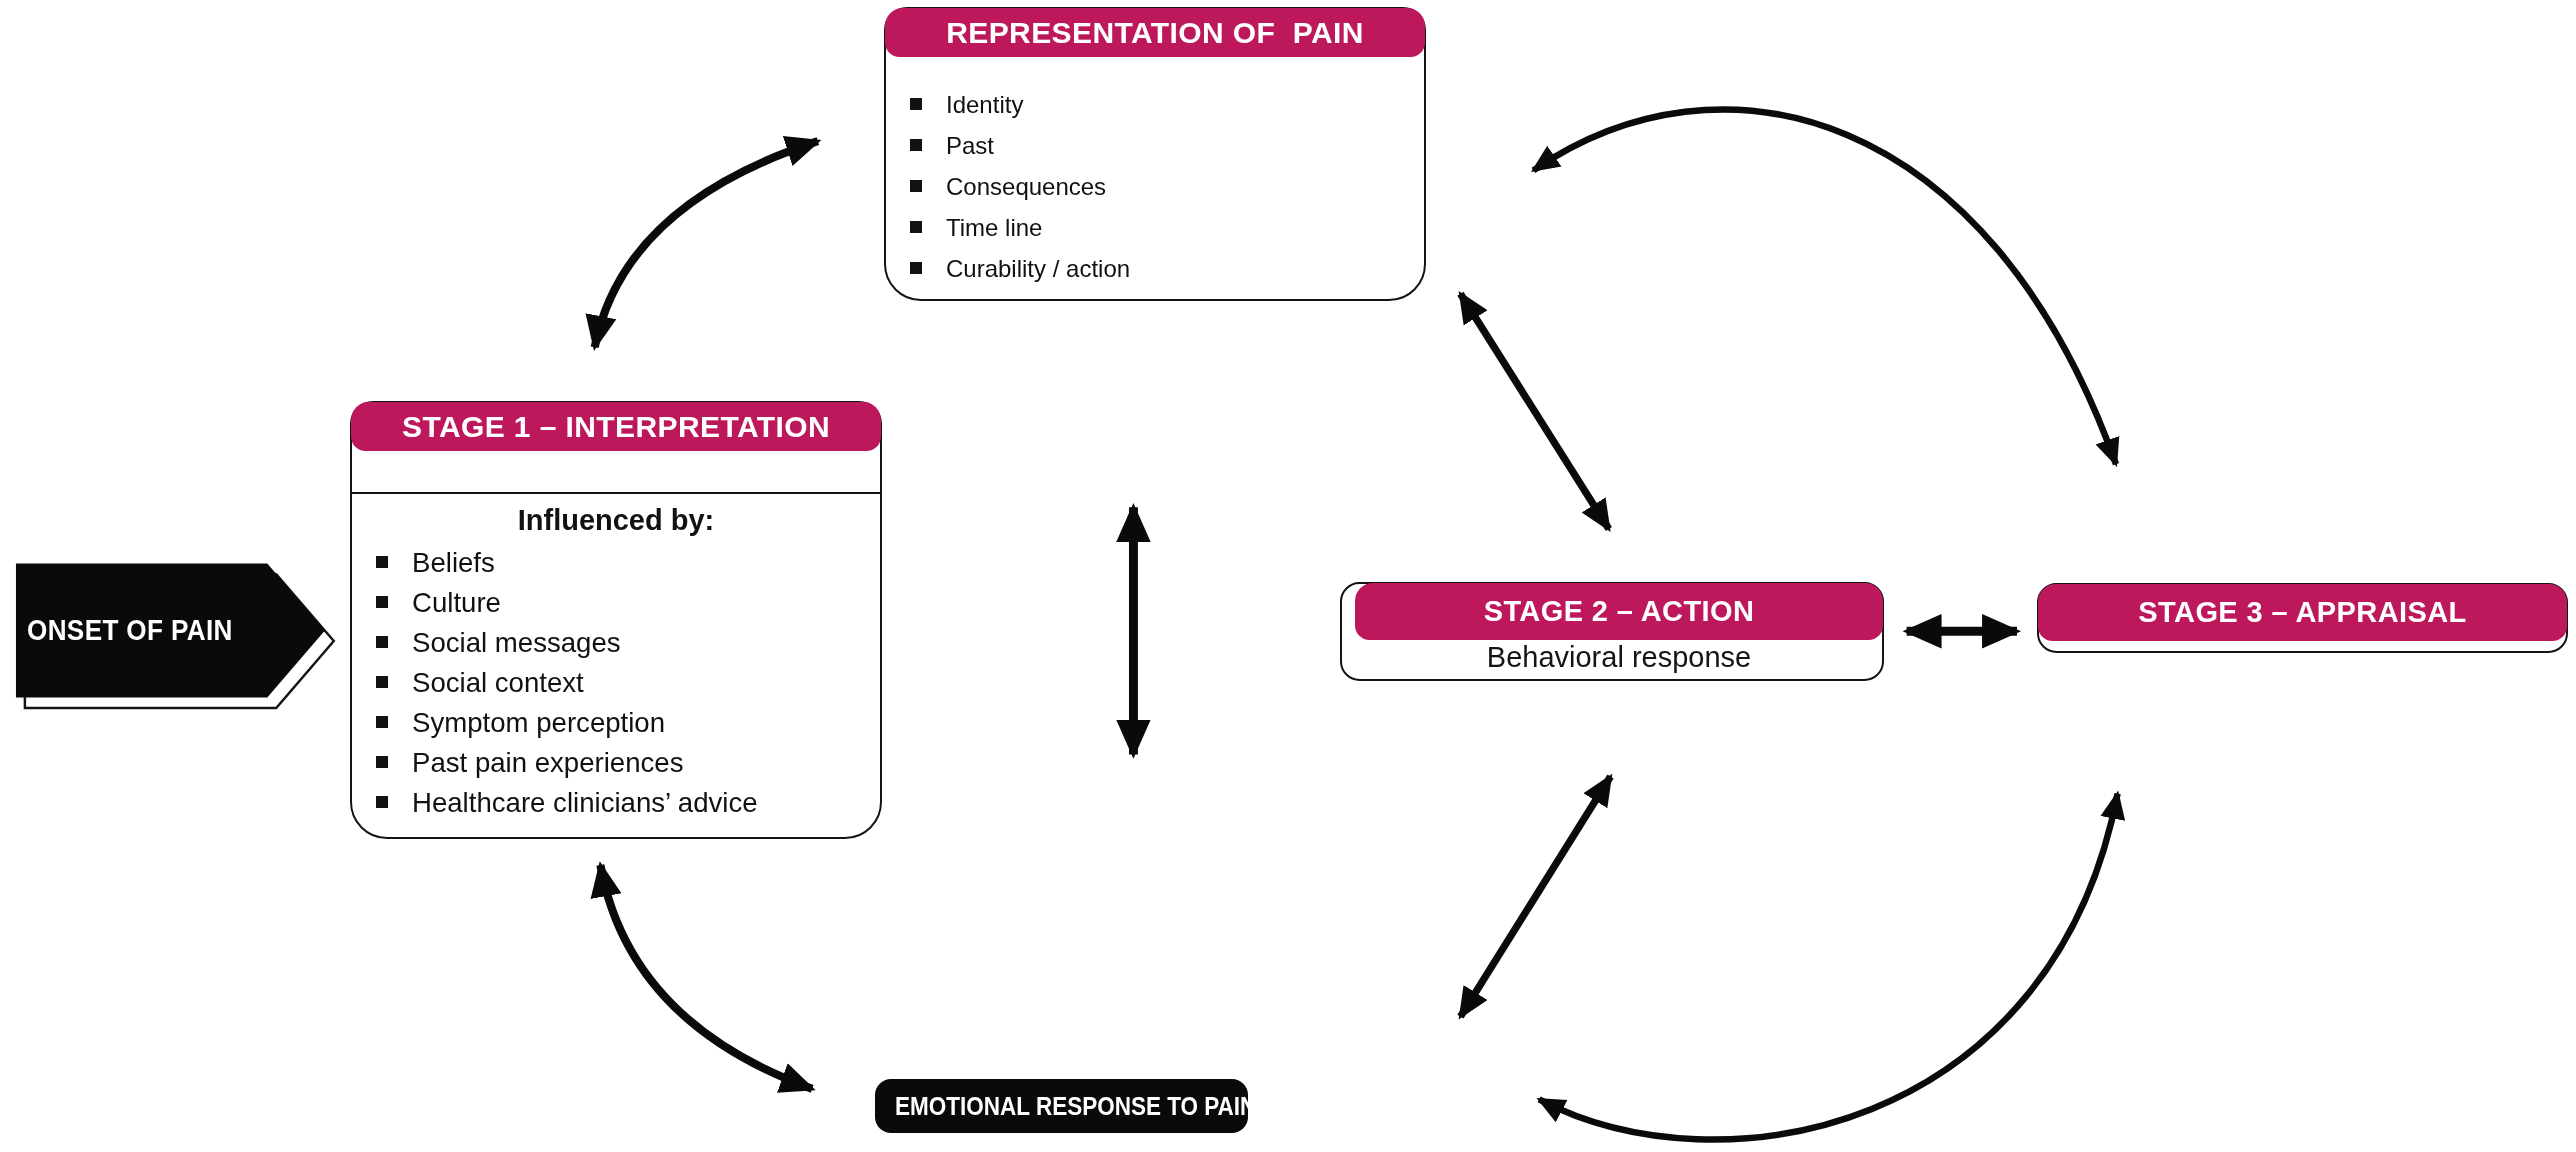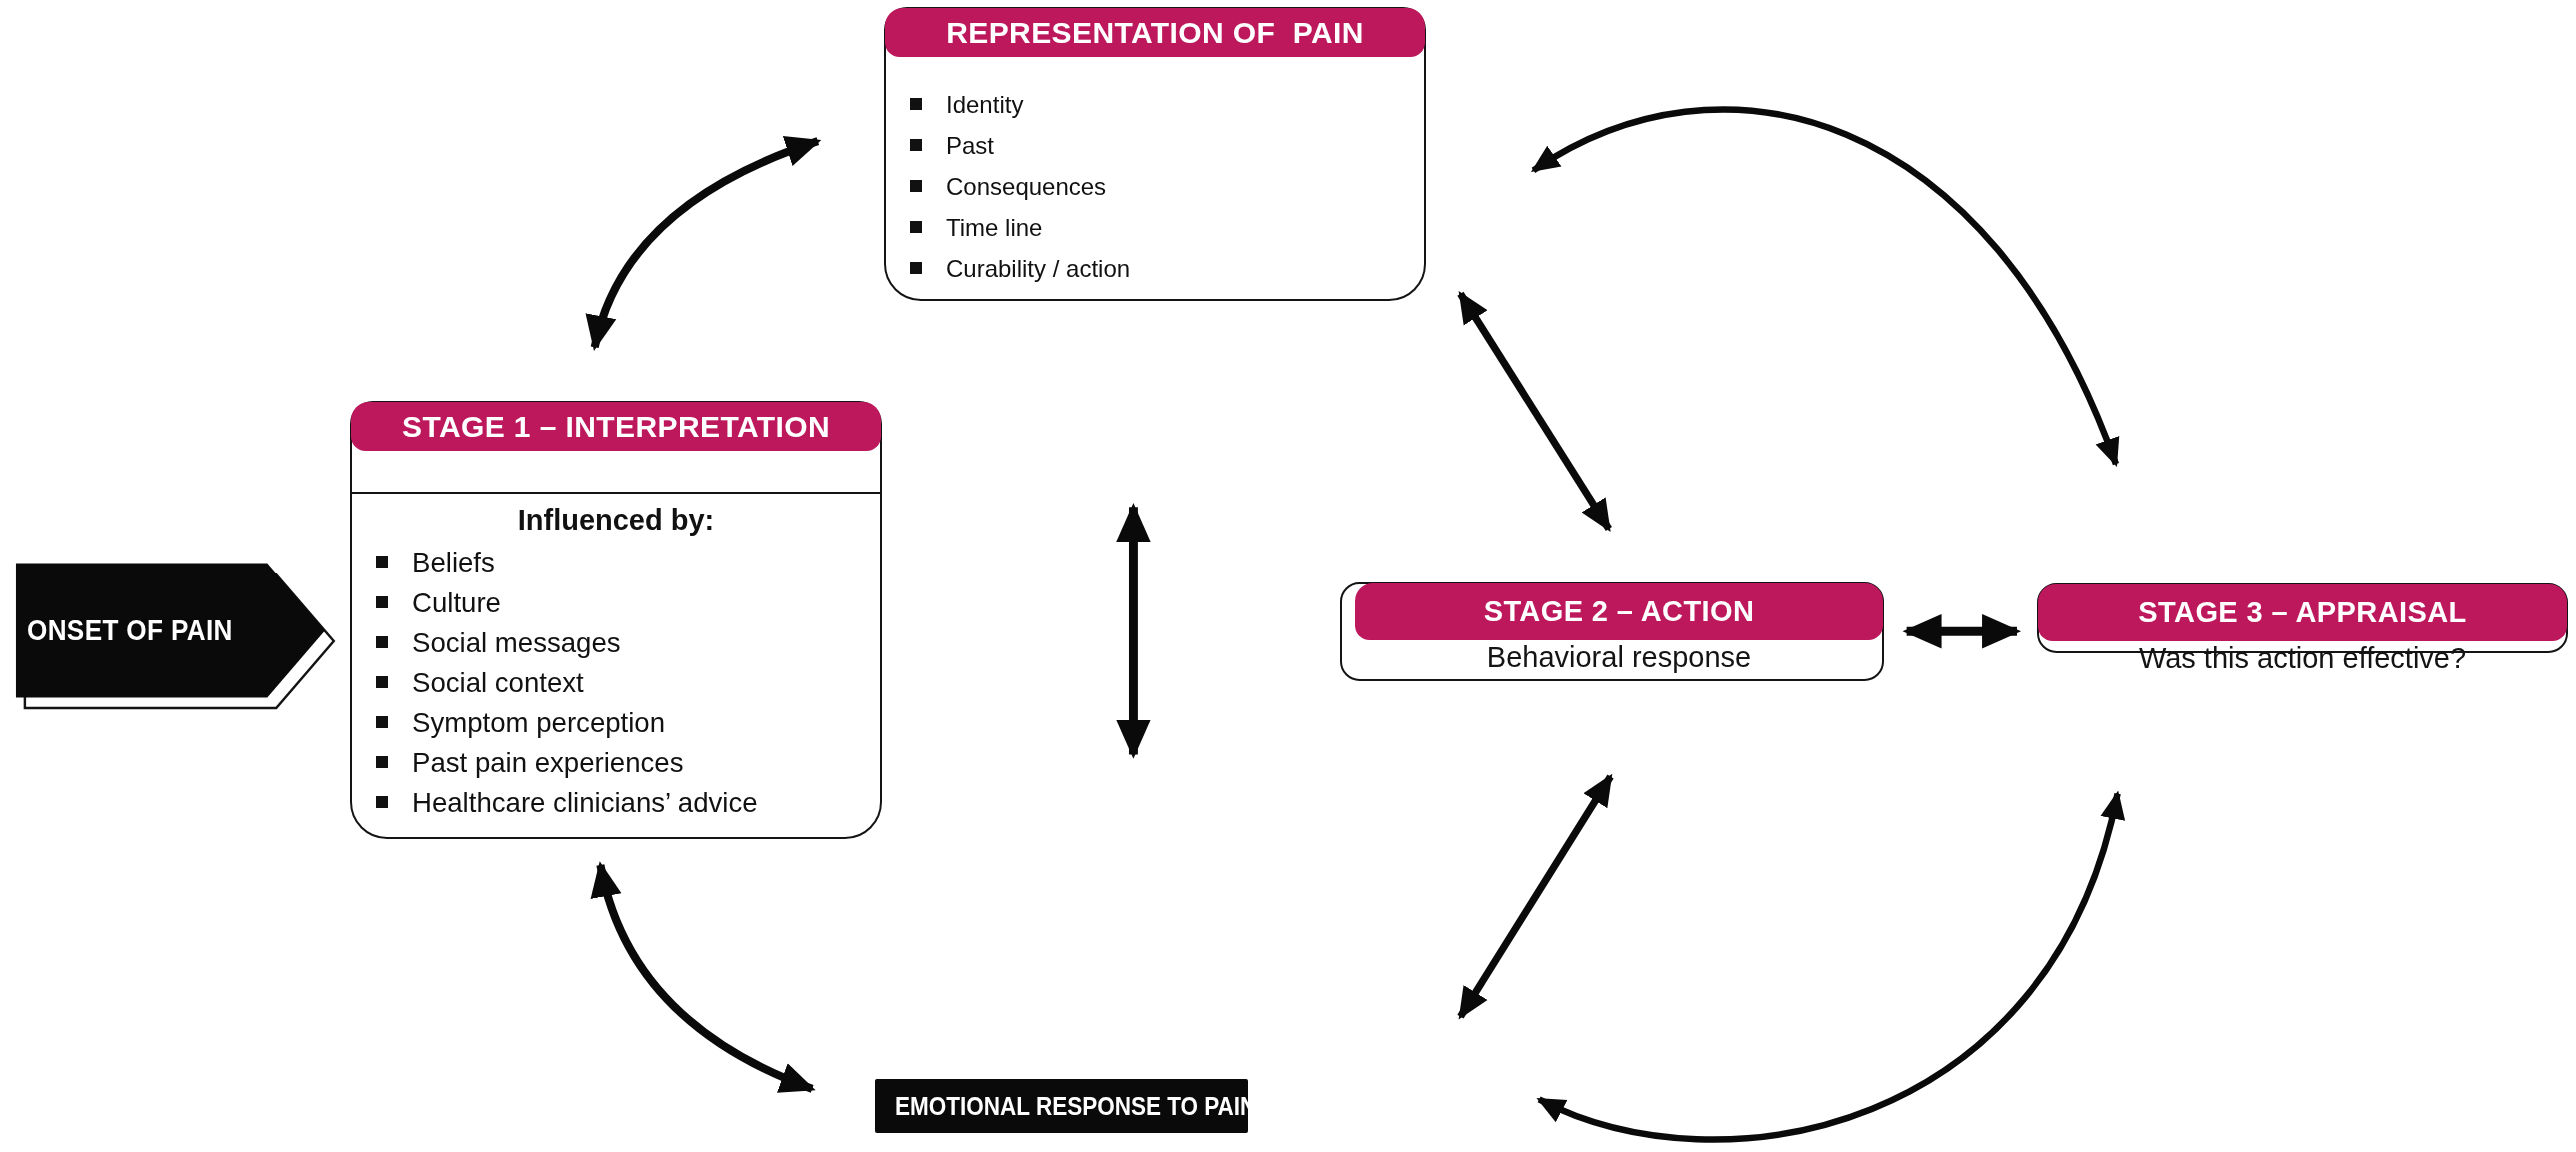--- a/index.html
+++ b/index.html
@@ -39,21 +39,21 @@
 
   .s1-gap { height:42px; }
   .s1-divider { border-top:2.4px solid #141414; height:0; }
   .s1-sub { margin-top:8px; height:37px; line-height:37px; text-align:center;
             font-weight:bold; font-size:29px; }
 
   .body-line { text-align:center; font-size:29px; line-height:37px; color:#141414; white-space:nowrap; }
 
   .emotional {
     position:absolute; background:#0a0a0a; color:#ffffff; font-weight:bold;
-    border-radius:2px; text-align:center; white-space:nowrap;
+    border-radius:16px; text-align:center; white-space:nowrap;
   }
   .emotional > span { display:inline-block; transform:scaleX(0.9); transform-origin:center; }
 
   .onset { position:absolute; }
   .onset svg { position:absolute; left:0; top:0; }
   .onset-label {
     position:absolute; left:13px; top:0; height:137px; line-height:137px;
     color:#ffffff; font-weight:bold; font-size:29px; white-space:nowrap;
     transform:scaleX(0.9); transform-origin:left center; letter-spacing:0.4px;
   }
@@ -121,21 +121,20 @@
       </ul>
   </div>
 
   <div class="node small" style="left:1340px; top:582px; width:544px; height:99px;padding-left:14px;">
     <div class="hdr s23-hdr">STAGE 2 – ACTION</div>
     <div class="body-line">Behavioral response</div>
   </div>
 
   <div class="node small" style="left:2037px; top:583px; width:531px; height:70px;">
     <div class="hdr s23-hdr">STAGE 3 – APPRAISAL</div>
-    <div class="body-line">Was this action effective?</div>
   </div>
 
   <div class="emotional" style="left:875px; top:1079px; width:373px; height:54px; line-height:54px; font-size:25px;">
     <span>EMOTIONAL RESPONSE TO PAIN</span>
   </div>
 
 </div>
 
 
 </body></html>

